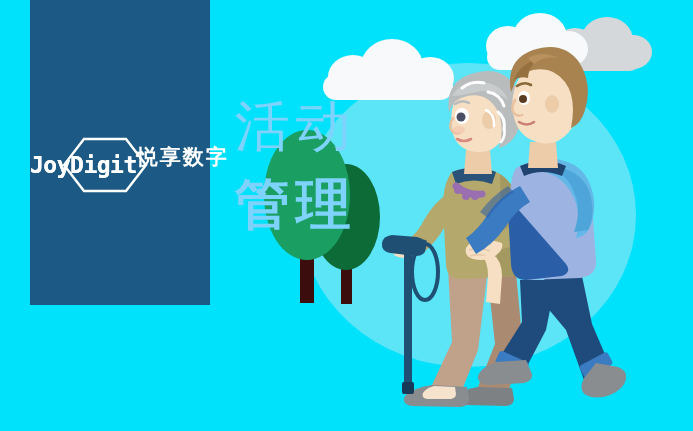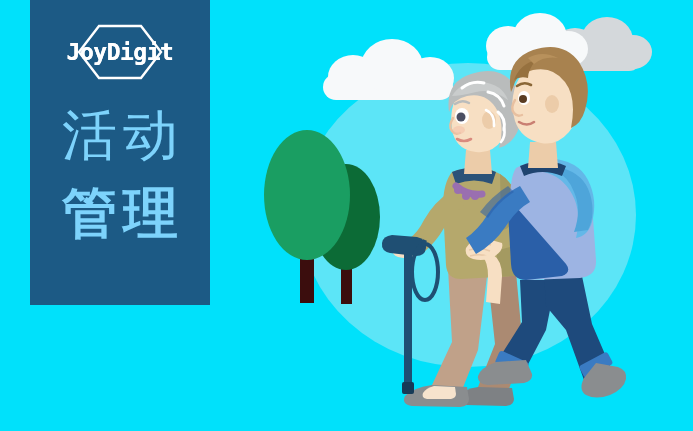--- a/index.html
+++ b/index.html
@@ -28,21 +28,21 @@
   
   #left-panel {
     position: absolute;
     left: 30px;
     top: 0;
     width: 180px;
     height: 305px;
     background: #1c5a85;
     z-index: 5;
     display: flex;
-    flex-direction: column;
+    flex-direction: row;
     align-items: center;
   }
   #logo-block {
     position: relative;
     width: 150px;
     height: 56px;
     margin-top: 24px;
     display: flex;
     align-items: center;
     justify-content: center;
@@ -255,20 +255,21 @@
 
   <div id="left-panel">
 
     <div id="logo-block">
       <svg id="logo-hex" viewBox="0 0 86 56" xmlns="http://www.w3.org/2000/svg">
         <polygon points="22,2 64,2 84,28 64,54 22,54 2,28" fill="none" stroke="#ffffff" stroke-width="2.4"></polygon>
       </svg>
       <span id="logo-word">JoyDigit</span>
     </div>
 
+    <div id="logo-cn">悦享数字</div>
 
     <div id="title-block">
       <div class="title-line">活动</div>
       <div class="title-line bold">管理</div>
     </div>
   </div>
 
 </div>
 
 </body></html>

